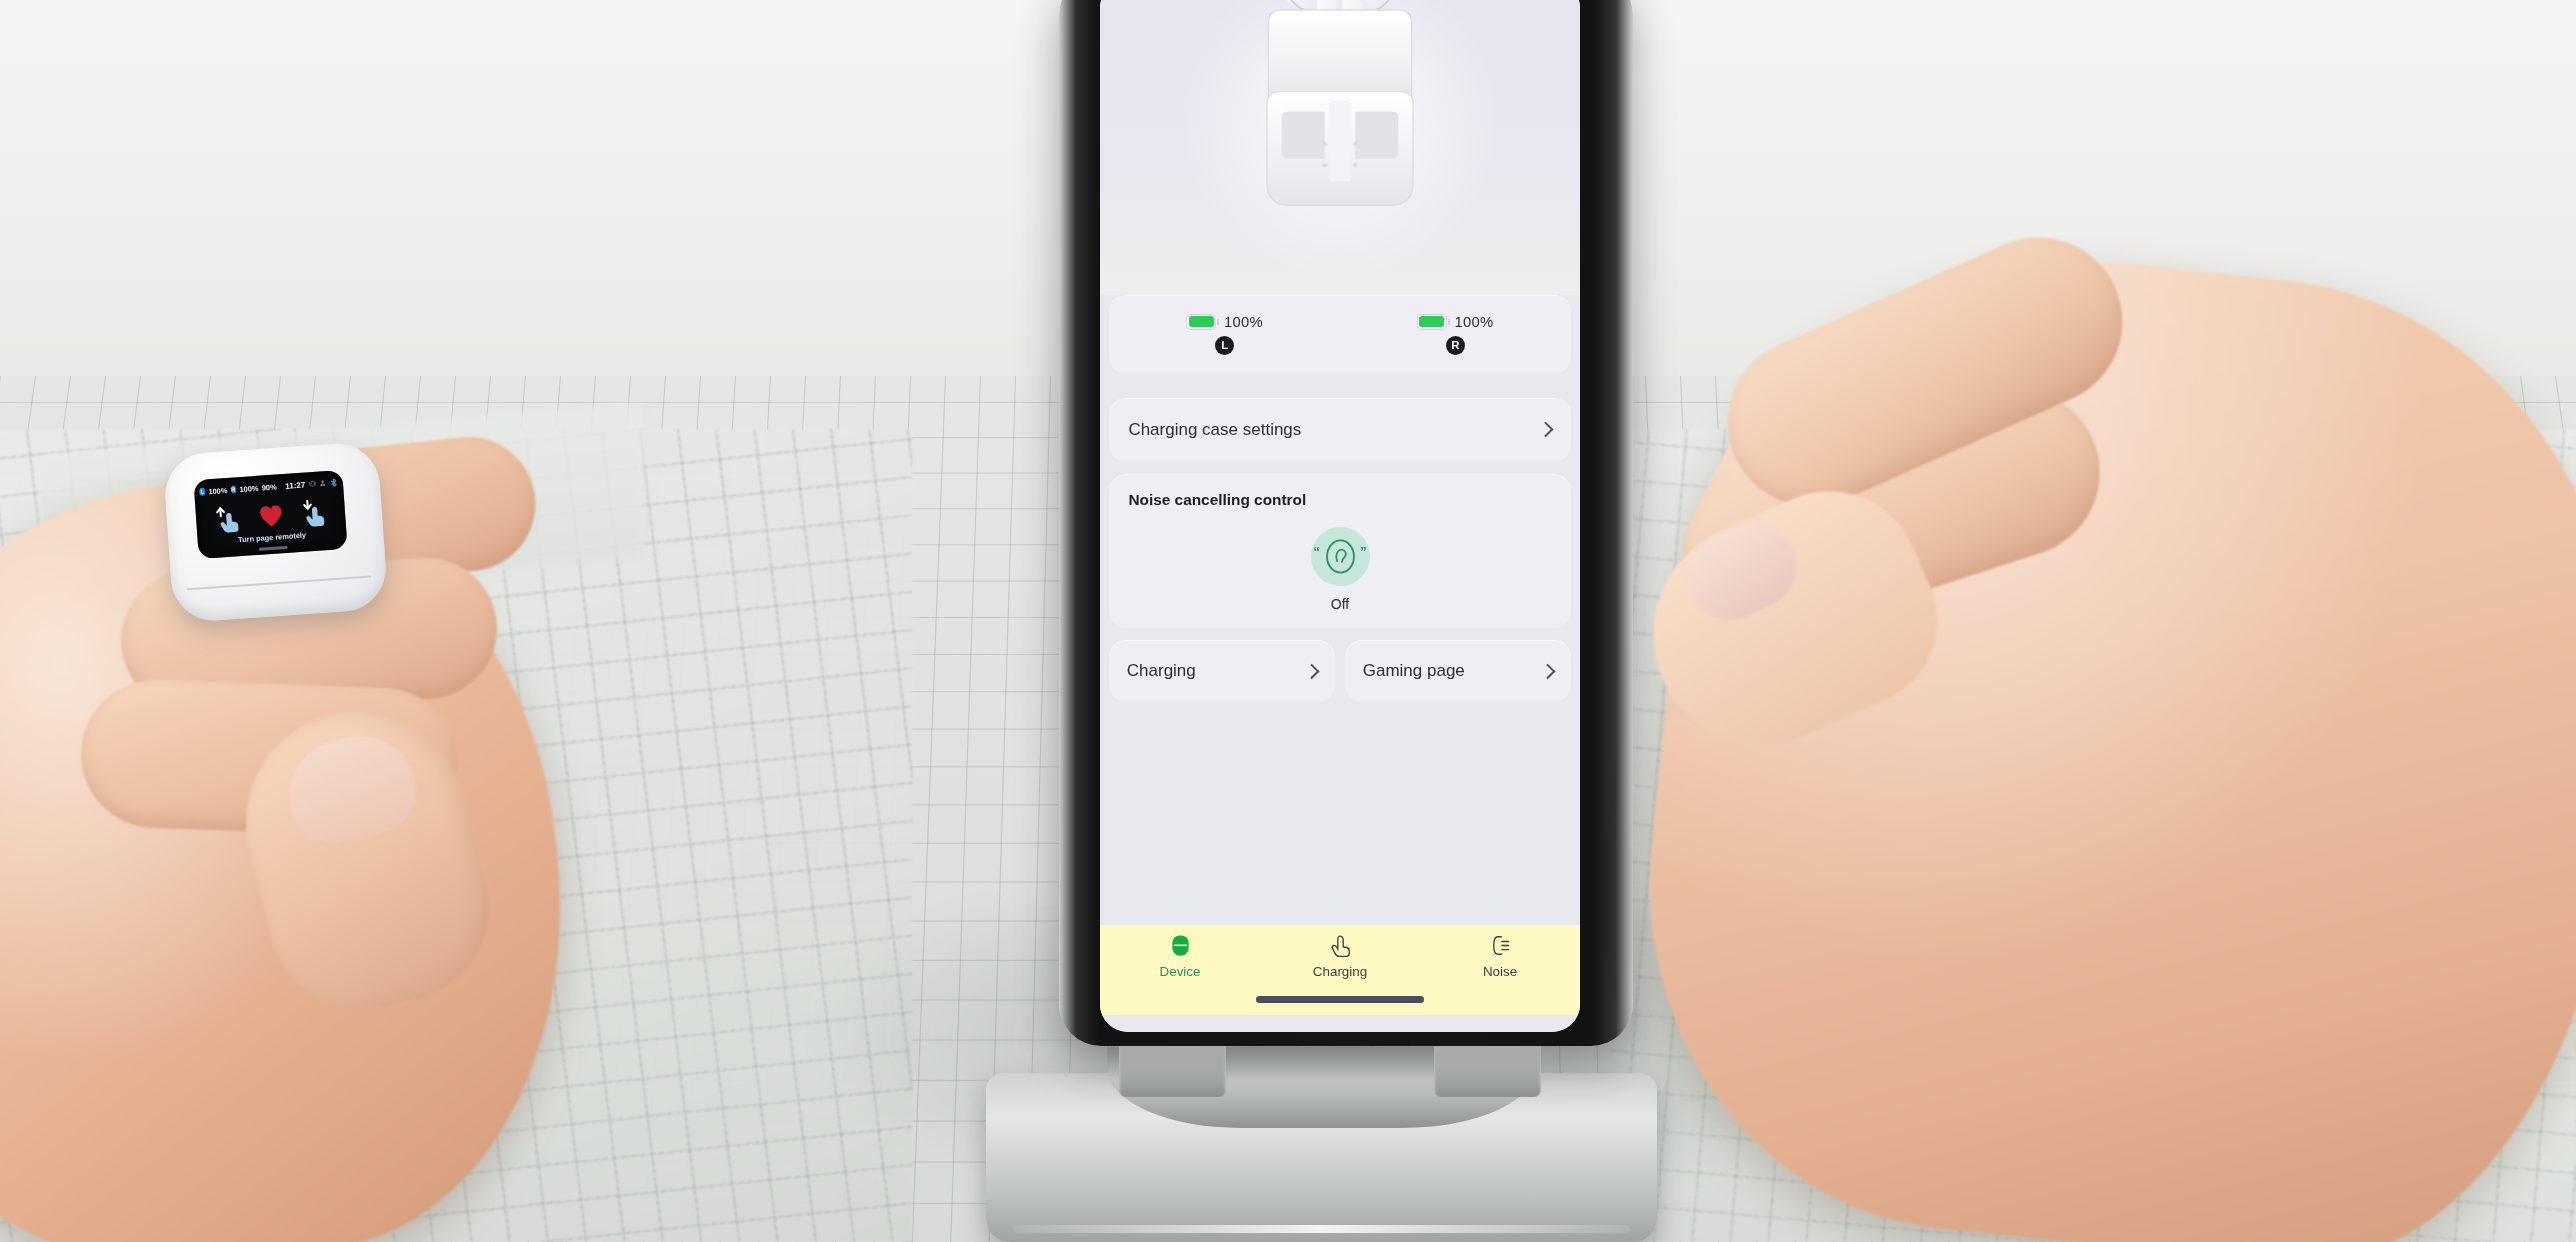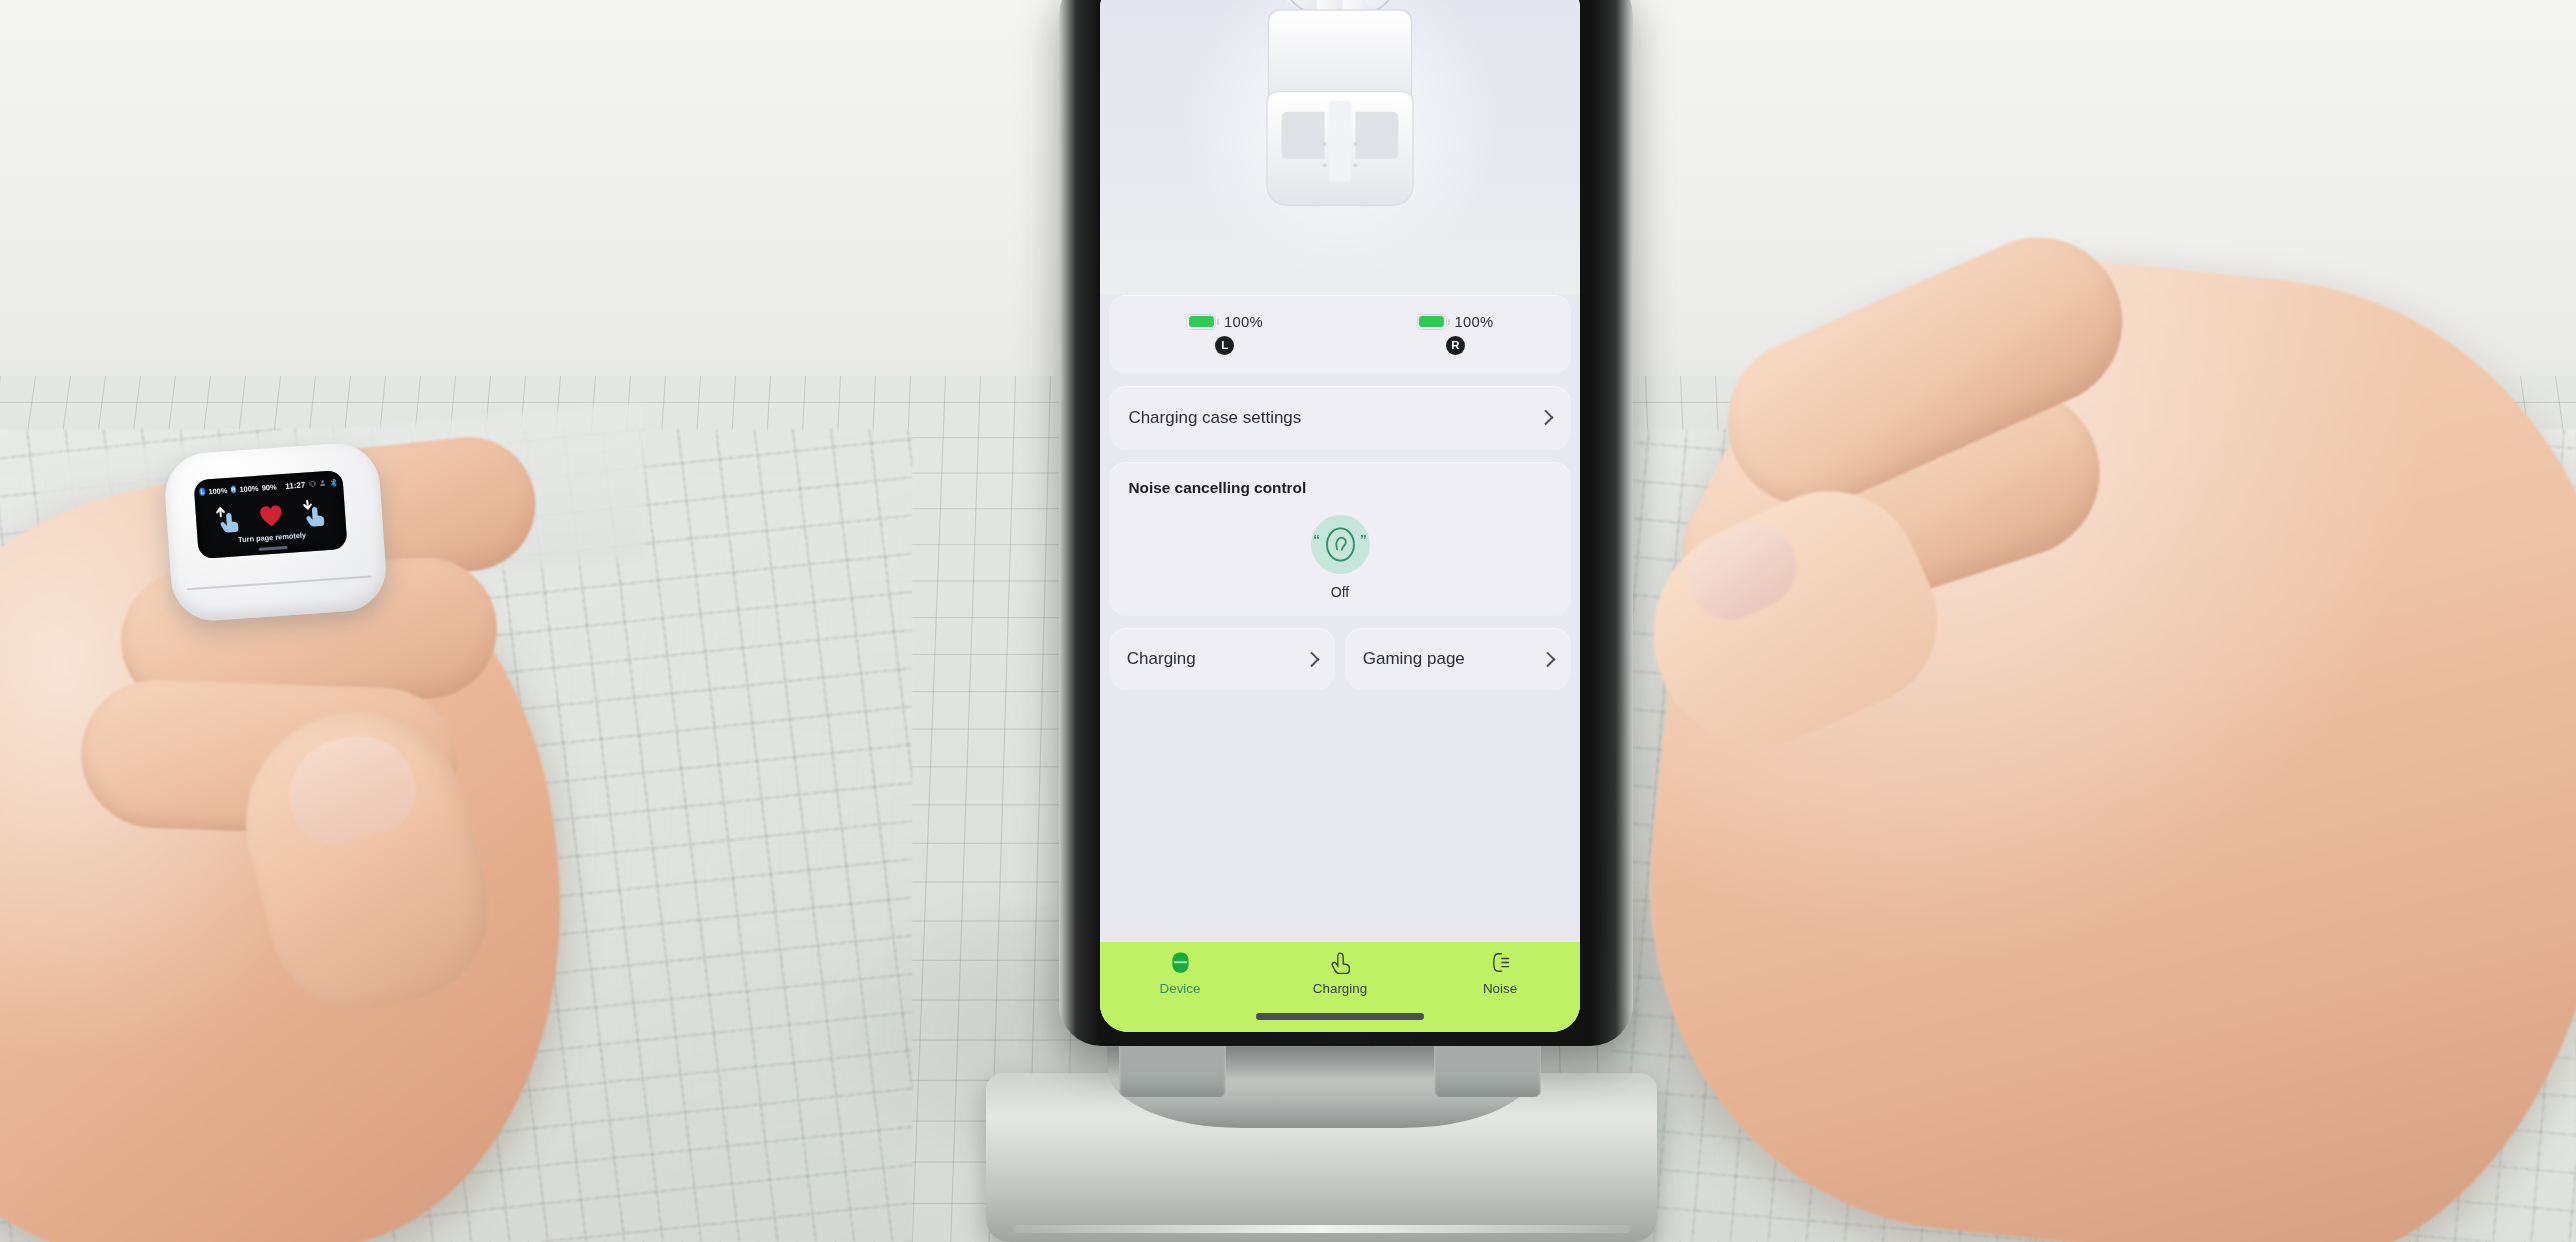--- a/index.html
+++ b/index.html
@@ -134,21 +134,21 @@
     background:#cfd2d8;border-radius:0.7px;
   }
   .bat-pct{font-size:14.8px;color:#2c2f36;letter-spacing:0.3px;}
   .lr-badge{
     width:19px;height:19px;border-radius:50%;background:#1b1d23;color:#fff;
     display:flex;align-items:center;justify-content:center;
     font-size:11.4px;font-weight:700;line-height:1;
   }
 
   .card-row{
-    height:64px;margin-top:12px;display:flex;align-items:center;
+    height:64px;margin-top:24px;display:flex;align-items:center;
     padding:0 19px;box-sizing:border-box;justify-content:space-between;
   }
   .row-label{font-size:17px;color:#2c2f36;}
   .chev{
     width:9.4px;height:9.4px;border-right:2px solid #4b4f57;border-top:2px solid #4b4f57;
     transform:rotate(45deg);
   }
 
   .card-anc{margin-top:12px;padding:17.4px 0 16px;}
   .anc-title{
@@ -169,22 +169,22 @@
   .quote.l{left:2.7px;}
   .quote.r{right:2.7px;}
 
   .card-duo{margin-top:12px;display:flex;gap:10.7px;}
   .card-duo .card{
     flex:1;height:62px;display:flex;align-items:center;justify-content:space-between;
     padding:0 17.4px;box-sizing:border-box;
   }
 
   .tabbar{
-    position:absolute;left:0;right:0;bottom:0;height:81px;
-    background:#bef264;display:flex;align-items:flex-start;padding-top:9.4px;
+    position:absolute;left:0;right:0;bottom:17px;height:81px;
+    background:#fef9c3;display:flex;align-items:flex-start;padding-top:9.4px;
   }
   .tab{flex:1;display:flex;flex-direction:column;align-items:center;gap:6.7px;}
   .tab-label{font-size:13.4px;color:#3a3e45;}
   .tab.active .tab-label{color:#2f8f63;}
   .home-indicator{
     position:absolute;left:50%;bottom:12px;transform:translateX(-50%);
     width:168px;height:7.4px;border-radius:4.7px;background:#4c4f57;
   }
 
   

